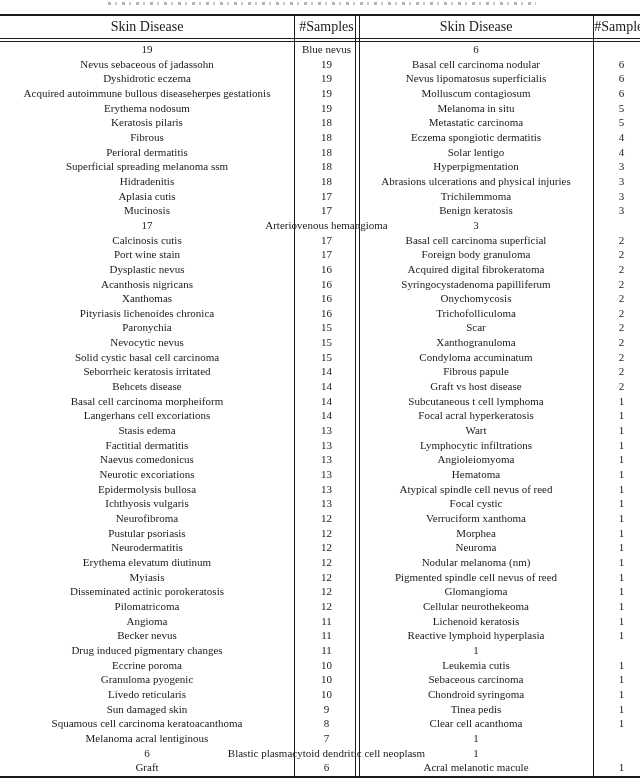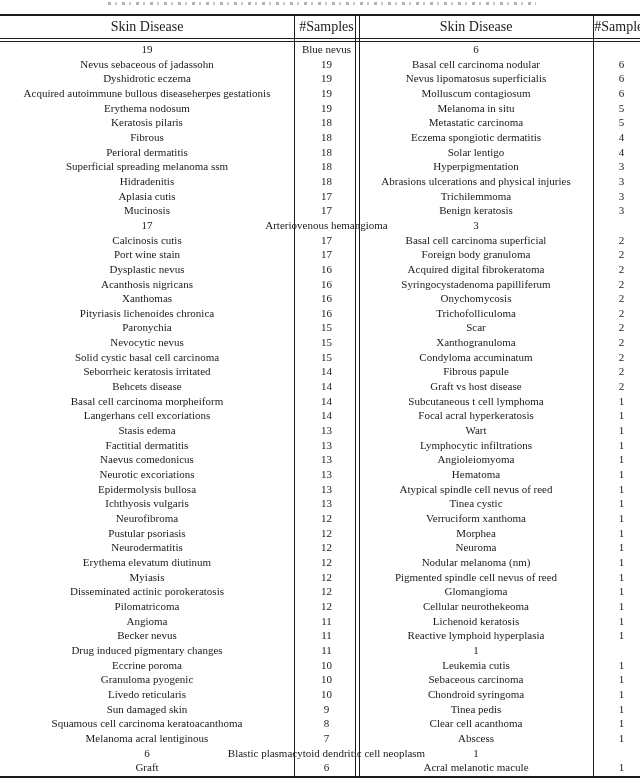--- a/index.html
+++ b/index.html
@@ -297,21 +297,21 @@
         </div>
         <div class="brow">
           <div class="cell">Epidermolysis bullosa</div>
           <div class="cell">13</div>
           <div class="cell">Atypical spindle cell nevus of reed</div>
           <div class="cell">1</div>
         </div>
         <div class="brow">
           <div class="cell">Ichthyosis vulgaris</div>
           <div class="cell">13</div>
-          <div class="cell">Tinea cystic</div>
+          <div class="cell">Focal cystic</div>
           <div class="cell">1</div>
         </div>
         <div class="brow">
           <div class="cell">Neurofibroma</div>
           <div class="cell">12</div>
           <div class="cell">Verruciform xanthoma</div>
           <div class="cell">1</div>
         </div>
         <div class="brow">
           <div class="cell">Pustular psoriasis</div>
@@ -392,21 +392,20 @@
         </div>
         <div class="brow">
           <div class="cell">Squamous cell carcinoma keratoacanthoma</div>
           <div class="cell">8</div>
           <div class="cell">Clear cell acanthoma</div>
           <div class="cell">1</div>
         </div>
         <div class="brow">
           <div class="cell">Melanoma acral lentiginous</div>
           <div class="cell">7</div>
-          <div class="cell">Abscess</div>
           <div class="cell">1</div>
         </div>
         <div class="brow">
           <div class="cell">6</div>
           <div class="cell">Blastic plasmacytoid dendritic cell neoplasm</div>
           <div class="cell">1</div>
         </div>
         <div class="brow">
           <div class="cell">Graft</div>
           <div class="cell">6</div>

